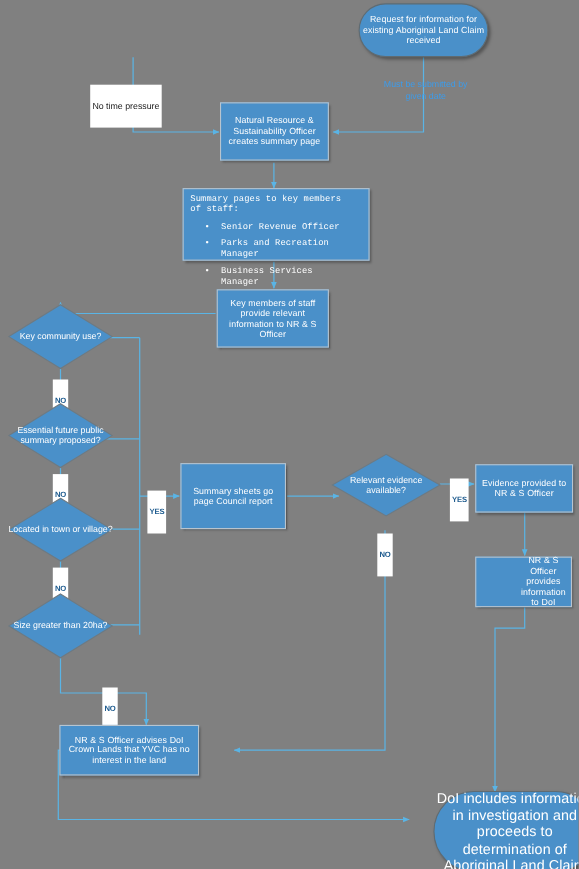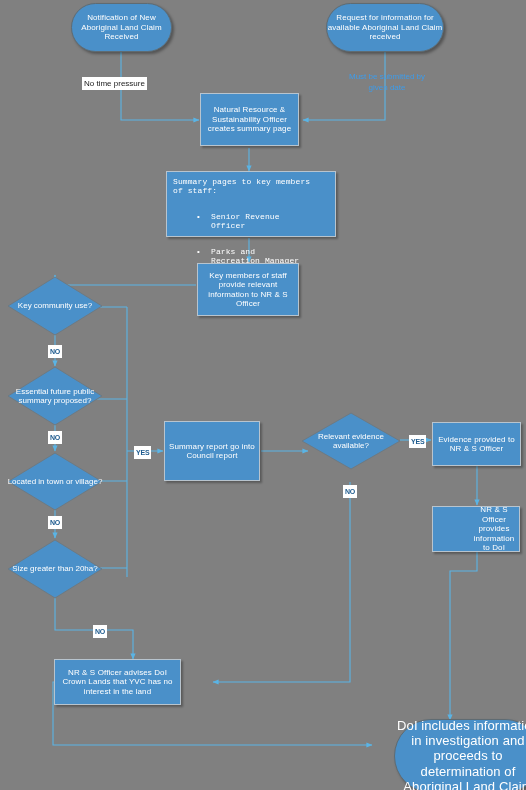--- a/index.html
+++ b/index.html
@@ -55,21 +55,21 @@
     font-family: Liberation Mono, monospace;
   }
   .listbox .head { display: block; }
   .listbox ul {
     margin: 1px 0 0 0;
     padding-left: 20px;
     list-style: none;
   }
   .listbox li {
     position: relative;
-    margin: 16px;
+    margin: 6px;
     padding: 0 0 0 2px;
   }
   .listbox li:before {
     content: "\2022";
     position: absolute;
     left: -13px;
     top: 0;
   }
   .diamond {
     position: absolute;
@@ -89,21 +89,21 @@
     text-align: center;
     color: #fff;
     line-height: 1.18;
   }
   .edge-label {
     position: absolute;
     background: #ffffff;
     color: #2b2b2b;
     font-size: 8px;
     line-height: 11px;
-    padding: 1px 2px;
+    padding: 14px 2px;
     white-space: nowrap;
     box-sizing: border-box;
   }
   .edge-label.plain {
     background: #ffffff;
     color: #1a1a1a;
   }
   .edge-label.yesno {
     color: #1f5c8f;
     font-weight: bold;
@@ -167,26 +167,23 @@
       <path d="M477,466 L477,505" marker-end="url(#ah)"></path>
 
       <path d="M477,552 L477,571 L450,571 L450,720" marker-end="url(#ah)"></path>
 
       <path d="M350,482 L350,682 L213,682" marker-end="url(#ah)"></path>
 
       <path d="M70,682 L53,682 L53,745 L372,745" marker-end="url(#ah)"></path>
     </g>
   </svg>
 
-  <div class="node terminator" style="left:71px; top:3px; width:101px; height:49px; font-size:8px;">
-    <span class="inner">Notification of New Aboriginal Land Claim Received</span>
-  </div>
 
   <div class="node terminator" style="left:326px; top:3px; width:118px; height:49px; font-size:8px;">
-    <span class="inner">Request for information for available Aboriginal Land Claim received</span>
+    <span class="inner">Request for information for existing Aboriginal Land Claim received</span>
   </div>
 
   <div class="edge-label plain" style="left:82px; top:77px;">No time pressure</div>
 
   <div class="floating-label" style="left:332px; top:71px; width:110px;">Must be submitted by
 given date</div>
 
   <div class="node rect" style="left:200px; top:93px; width:99px; height:53px; font-size:8px;">
     <span class="inner">Natural Resource &amp; Sustainability Officer creates summary page</span>
   </div>
@@ -232,21 +229,21 @@
     <svg class="dshape" viewBox="0 0 96 60" preserveAspectRatio="none">
       <polygon points="48,1 95,30 48,59 1,30" fill="#4a90c9" stroke="#6e7a82" stroke-width="1"></polygon>
     </svg>
     <div class="dtext" style="font-size:8px;">Size greater than 20ha?</div>
   </div>
   <div class="edge-label yesno" style="left:93px; top:625px;">NO</div>
 
   <div class="edge-label yesno" style="left:134px; top:446px;">YES</div>
 
   <div class="node rect" style="left:164px; top:421px; width:96px; height:60px; font-size:8px;">
-    <span class="inner">Summary report go into Council report</span>
+    <span class="inner">Summary sheets go page Council report</span>
   </div>
 
   <div class="diamond" style="left:301px; top:412px; width:100px; height:58px;">
     <svg class="dshape" viewBox="0 0 100 58" preserveAspectRatio="none">
       <polygon points="50,1 99,29 50,57 1,29" fill="#4a90c9" stroke="#6e7a82" stroke-width="1"></polygon>
     </svg>
     <div class="dtext" style="font-size:8px;">Relevant evidence available?</div>
   </div>
   <div class="edge-label yesno" style="left:409px; top:435px;">YES</div>
   <div class="edge-label yesno" style="left:343px; top:485px;">NO</div>

